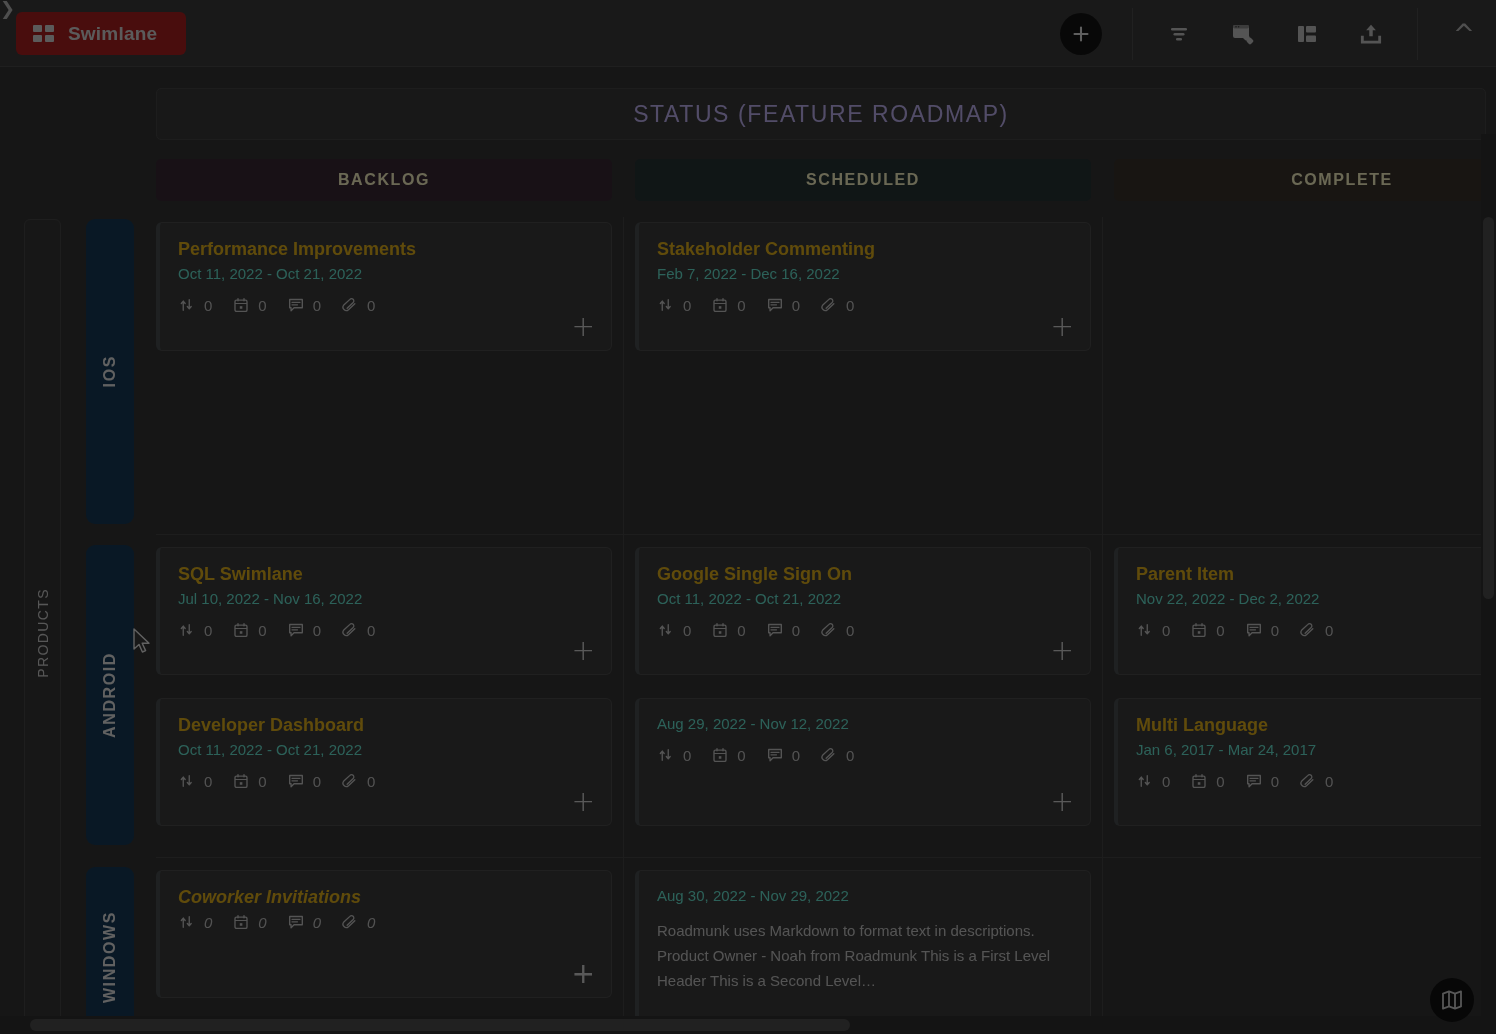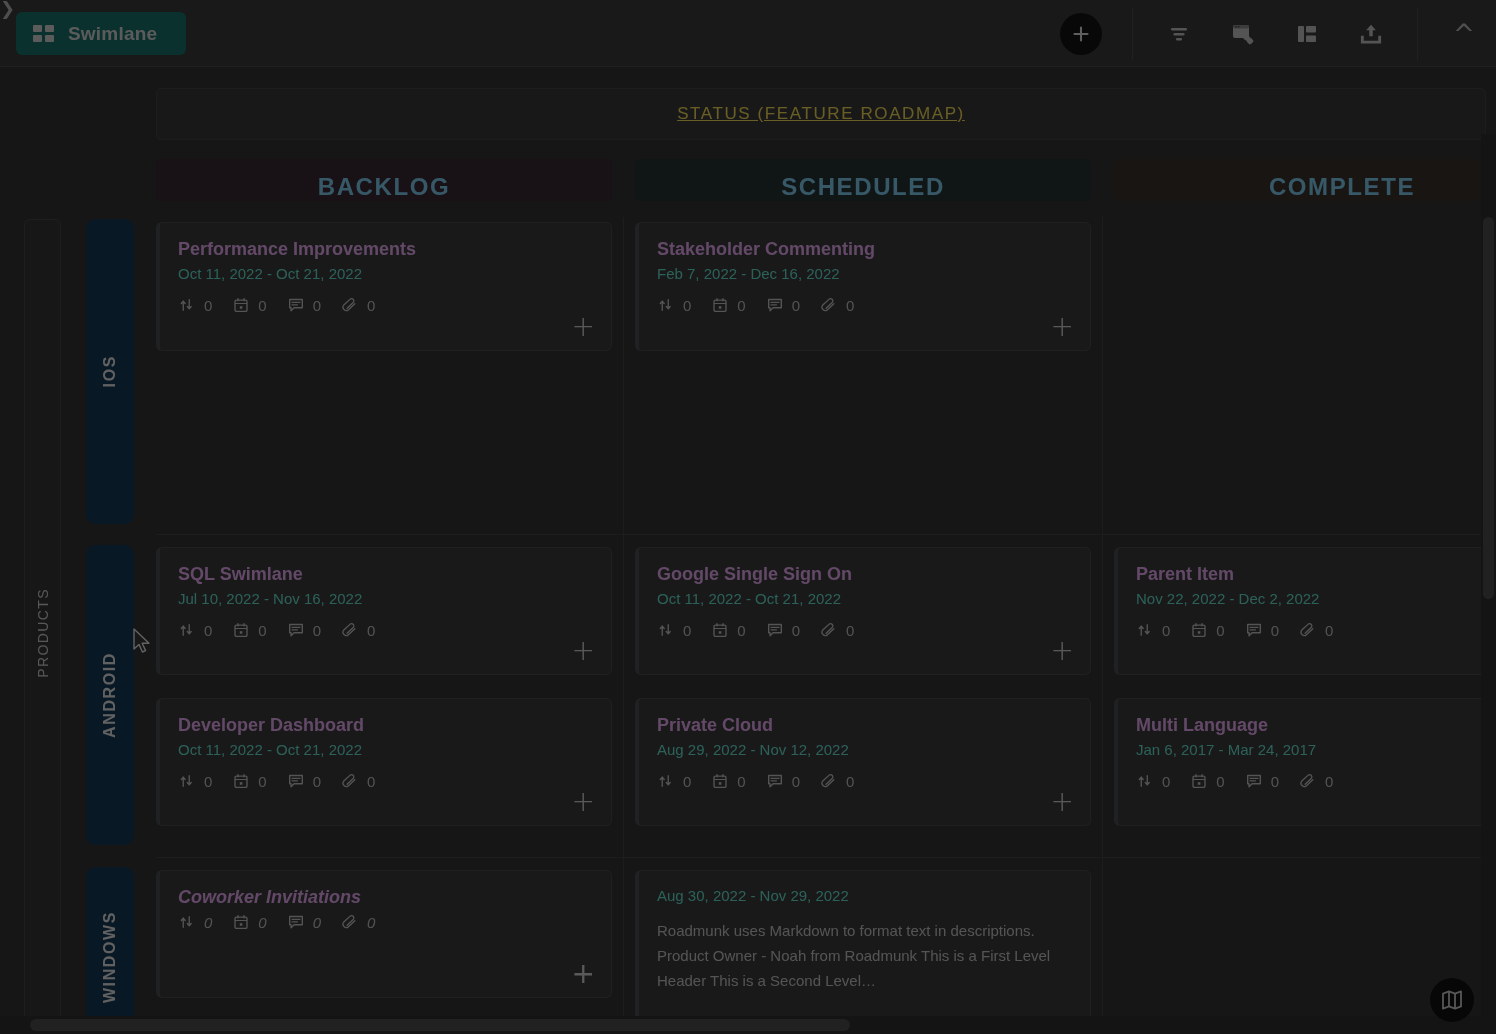--- a/index.html
+++ b/index.html
@@ -27,21 +27,21 @@
   .edge-chevron {
     position: absolute; left: 0; top: 0;
     width: 18px; height: 22px;
     color: #b9b9b9; font-size: 18px; line-height: 18px;
     font-family: "DejaVu Sans", sans-serif;
     overflow: hidden;
   }
   .swimlane-pill {
     position: absolute; left: 16px; top: 12px;
     height: 43px; min-width: 170px;
-    background: #0f766e;
+    background: #b91c1c;
     border-radius: 6px;
     display: flex; align-items: center; gap: 14px;
     padding: 0 22px 0 17px;
     color: #d9d9d9;
   }
   .swimlane-pill .label {
     font-size: 19px; font-weight: bold; letter-spacing: .2px;
   }
   .grid-icon { display: grid; grid-template-columns: 9px 9px; grid-template-rows: 7px 7px; gap: 3px; }
   .grid-icon i { background: #d9d9d9; display: block; border-radius: 1px; }
@@ -67,30 +67,30 @@
 
   .axis-header {
     position: absolute; left: 156px; top: 21px;
     width: 1330px; height: 52px;
     background: #3a3a3a;
     border: 1px solid #464646;
     border-radius: 5px;
     display: flex; align-items: center; justify-content: center;
   }
   .axis-header span {
-    font-size: 17px; letter-spacing: 1.6px; color: #fde047; text-decoration: underline;
+    font-size: 23px; letter-spacing: 1.6px; color: #c4b5fd;
   }
 
   .col-headers { position: absolute; left: 156px; top: 92px; height: 42px; }
   .col-head {
     position: absolute; top: 0; height: 42px;
     border-radius: 5px;
-    display: flex; align-items: flex-end; justify-content: center;
-    font-size: 24px; font-weight: bold; letter-spacing: 1.6px;
-    color: #7dd3fc;
+    display: flex; align-items: center; justify-content: center;
+    font-size: 16px; font-weight: bold; letter-spacing: 1.6px;
+    color: #fef9c3;
   }
 
   
   .lane-outer-label {
     position: absolute; left: 24px;
     width: 37px;
     border: 1px solid #484848;
     border-radius: 6px;
     background: #373737;
     display: flex; align-items: center; justify-content: center;
@@ -118,21 +118,21 @@
   .card {
     position: absolute;
     background: #3b3b3b;
     border: 1px solid #4c4c4c;
     border-left: 4px solid #4a4f52;
     border-radius: 6px;
     padding: 16px 18px 12px 18px;
     overflow: hidden;
   }
   .card .title {
-    font-size: 18px; font-weight: bold; color: #f0abfc;
+    font-size: 18px; font-weight: bold; color: #eab308;
     margin-bottom: 5px; white-space: nowrap;
   }
   .card .dates { font-size: 15px; color: #5eead4; margin-bottom: 14px; white-space: nowrap; }
   .card .desc { font-size: 15px; color: #c9c9c9; line-height: 25px; }
   .metrics { display: flex; align-items: center; gap: 20px; }
   .metric { display: flex; align-items: center; gap: 8px; color: #c8c8c8; }
   .metric .num { font-size: 15px; color: #c3c3c3; }
   .card-action {
     position: absolute; right: 16px; bottom: 12px;
     color: #d4d4d4; display: flex; align-items: center; justify-content: center;
@@ -466,21 +466,20 @@
                 <use href="#sym-attachment-icon"></use>
               </svg>
               <span class="num">0</span>
             </div>
           </div>
           <div class="card-action">
             <span class="plus-glyph">+</span>
           </div>
         </div>
         <div class="card" style="left: 635px; top: 631px; width: 456px; height: 128px;">
-          <div class="title">Private Cloud</div>
           <div class="dates">Aug 29, 2022 - Nov 12, 2022</div>
           <div class="metrics">
             <div class="metric">
               <svg width="18" height="18" viewBox="0 0 24 24">
                 <use href="#sym-dependency-icon"></use>
               </svg>
               <span class="num">0</span>
             </div>
             <div class="metric">
               <svg width="18" height="18" viewBox="0 0 24 24">

